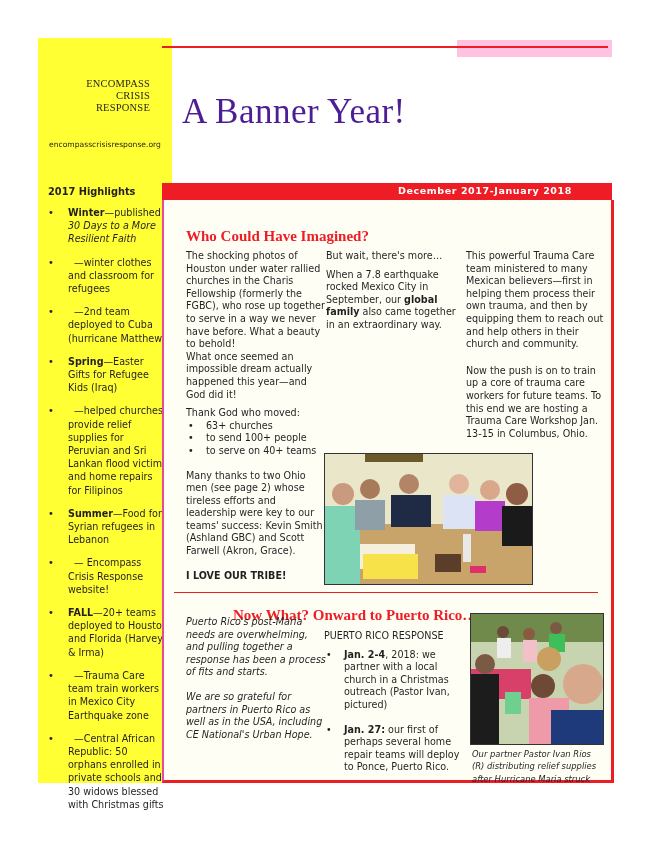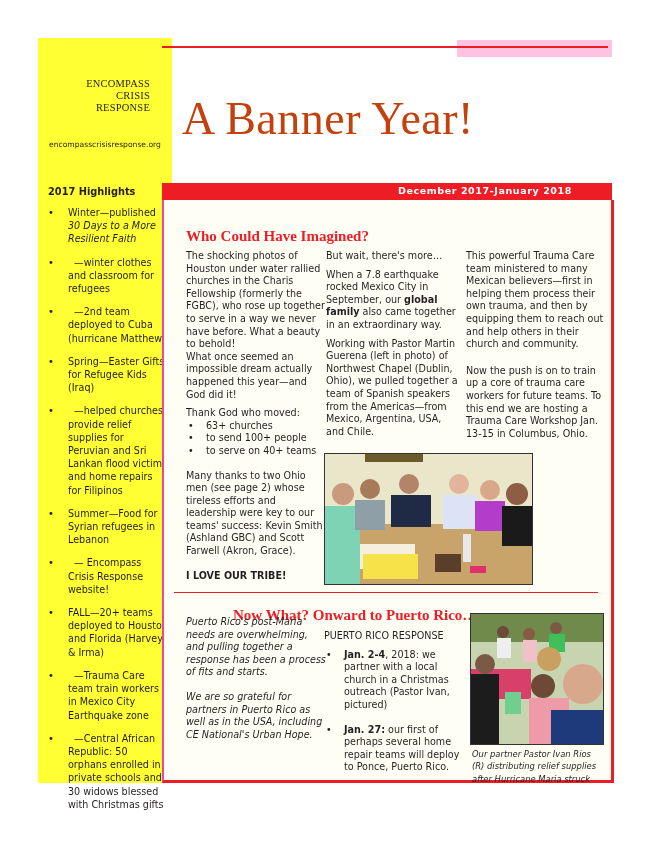--- a/index.html
+++ b/index.html
@@ -5,27 +5,27 @@
   html, body { margin:0; padding:0; background:#ffffff; }
   body { width:650px; height:841px; position:relative; overflow:hidden; font-family:"DejaVu Sans", sans-serif; color:#231f20; }
 
   .sidebar { position:absolute; left:38px; top:38px; width:134px; height:745px; background:#ffff33; }
   .org-name { position:absolute; left:0; top:40px; width:112px; text-align:right; font-family:"Liberation Serif", serif; font-size:10.5px; line-height:12px; letter-spacing:0.2px; color:#231f20; }
   .org-url { position:absolute; left:11px; top:102px; font-family:"DejaVu Sans", sans-serif; font-size:7.6px; color:#231f20; }
   .highlights-title { position:absolute; left:10px; top:148px; font-size:9.8px; font-weight:bold; }
   .hl-list { position:absolute; left:0; top:168px; width:134px; margin:0; padding:0; list-style:none; }
   .hl-item { position:relative; padding-left:30px; padding-right:4px; font-size:9.6px; line-height:13.2px; margin-bottom:10px; }
   .hl-item .bullet { position:absolute; left:10px; top:0; font-size:10px; }
-  .hl-item b { font-weight:normal; }
+  .hl-item b { font-weight:bold; }
   .hl-item i { font-style:italic; }
 
   .top-rule { position:absolute; left:162px; top:46px; width:446px; height:2px; background:#ee1c25; }
   .pink-tab { position:absolute; left:457px; top:40px; width:155px; height:17px; background:#ffc2e0; }
 
-  .banner-title { position:absolute; left:182px; top:92px; font-family:"Liberation Serif", serif; font-size:46px; color:#c2410c; letter-spacing:0.5px; white-space:nowrap; }
+  .banner-title { position:absolute; left:182px; top:92px; font-family:"Liberation Serif", serif; font-size:35px; color:#4c1d95; letter-spacing:0.5px; white-space:nowrap; }
 
   .date-bar { position:absolute; left:162px; top:183px; width:450px; height:31px; background:#ee1c25; }
   .date-text { position:absolute; right:40px; top:2px; font-size:9.5px; font-weight:bold; color:#ffffff; letter-spacing:0.6px; }
 
   .content-box { position:absolute; left:162px; top:200px; width:447px; height:580px; background:#fffef5; border-right:3px solid #ee1c25; border-bottom:3px solid #ee1c25; border-left:2px solid #ec4899; }
 
   .section-title { position:absolute; font-family:"Liberation Serif", serif; font-weight:bold; font-size:15px; color:#ee1c25; white-space:nowrap; }
   .col { position:absolute; font-size:9.6px; line-height:12.6px; color:#231f20; }
   .col p { margin:0 0 6px 0; }
   .col ul { margin:0 0 6px 0; padding:0; list-style:none; }
@@ -84,21 +84,20 @@
       <li><span class="dot">•</span><span>to send 100+ people</span></li>
       <li><span class="dot">•</span><span>to serve on 40+ teams</span></li>
     </ul>
     <p style="margin-top:12px; margin-bottom:12px;">Many thanks to two Ohio men (see page 2) whose tireless efforts and leadership were key to our teams' success: Kevin Smith (Ashland GBC) and Scott Farwell (Akron, Grace).</p>
     <p style="font-weight:bold;">I LOVE OUR TRIBE!</p>
   </div>
 
   <div class="col" style="left:162px; top:50px; width:134px;">
     <p>But wait, there's more…</p>
     <p><span>When a 7.8 earthquake rocked Mexico City in September, our </span><b>global family</b><span> also came together in an extraordinary way.</span></p>
-    <p>Working with Pastor Martin Guerena (left in photo) of Northwest Chapel (Dublin, Ohio), we pulled together a team of Spanish speakers from the Americas—from Mexico, Argentina, USA, and Chile.</p>
   </div>
 
   <div class="col" style="left:302px; top:50px; width:138px;">
     <p style="margin-bottom:14px;">This powerful Trauma Care team ministered to many Mexican believers—first in helping them process their own trauma, and then by equipping them to reach out and help others in their church and community.</p>
     <p>Now the push is on to train up a core of trauma care workers for future teams. To this end we are hosting a Trauma Care Workshop Jan. 13-15 in Columbus, Ohio.</p>
   </div>
 
   <div class="photo" style="left:160px; top:253px; width:207px; height:130px;">
     <svg width="207" height="130" viewBox="0 0 207 130">
       <rect width="207" height="130" fill="#e9e6c9"></rect>

